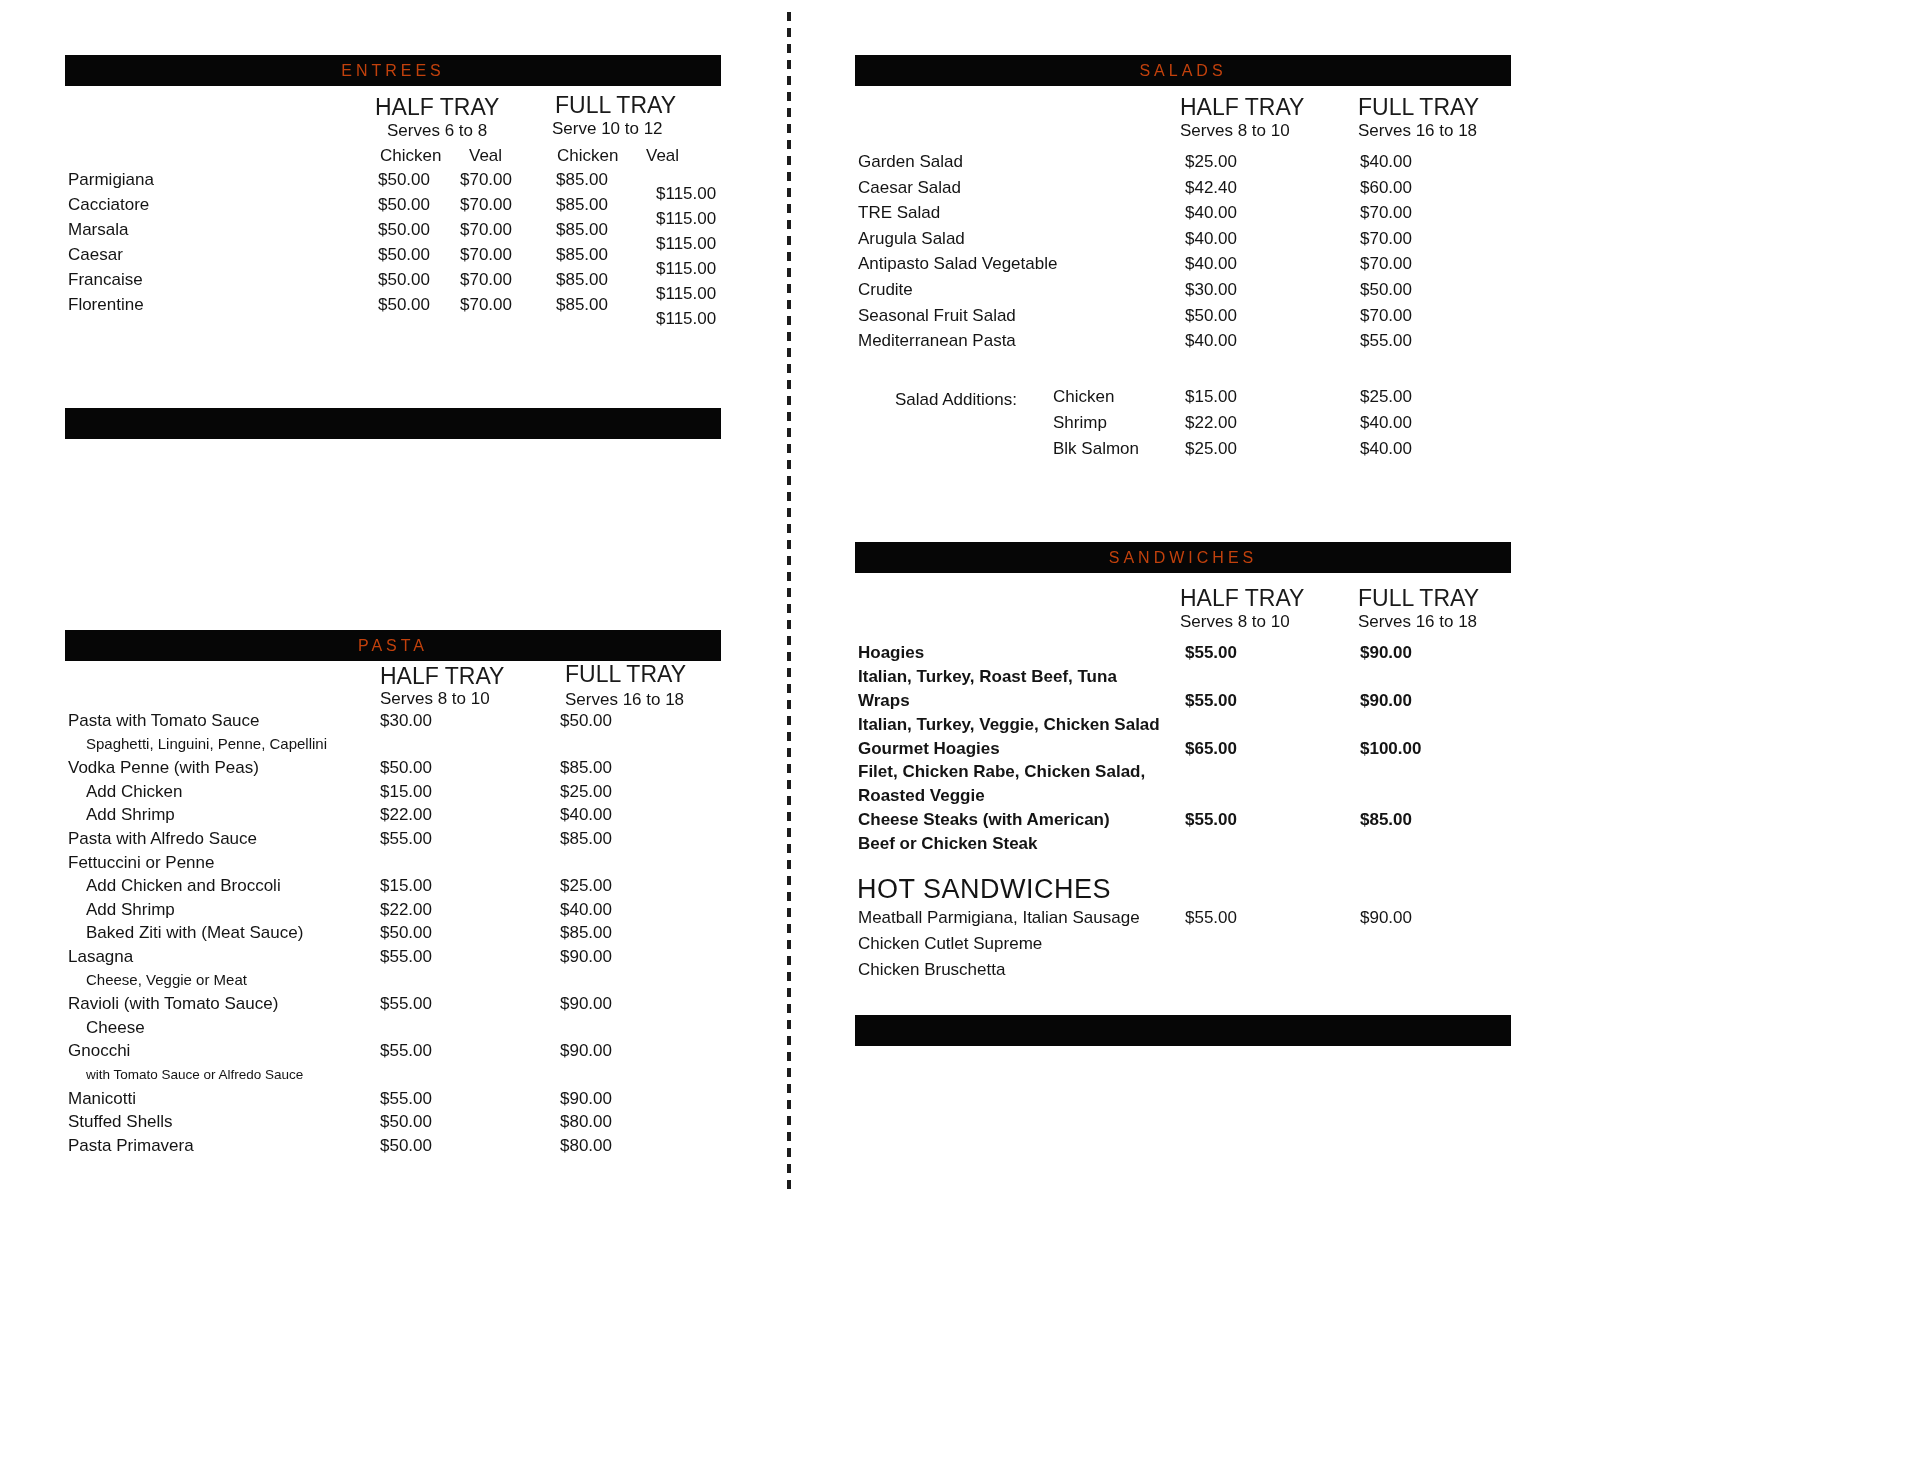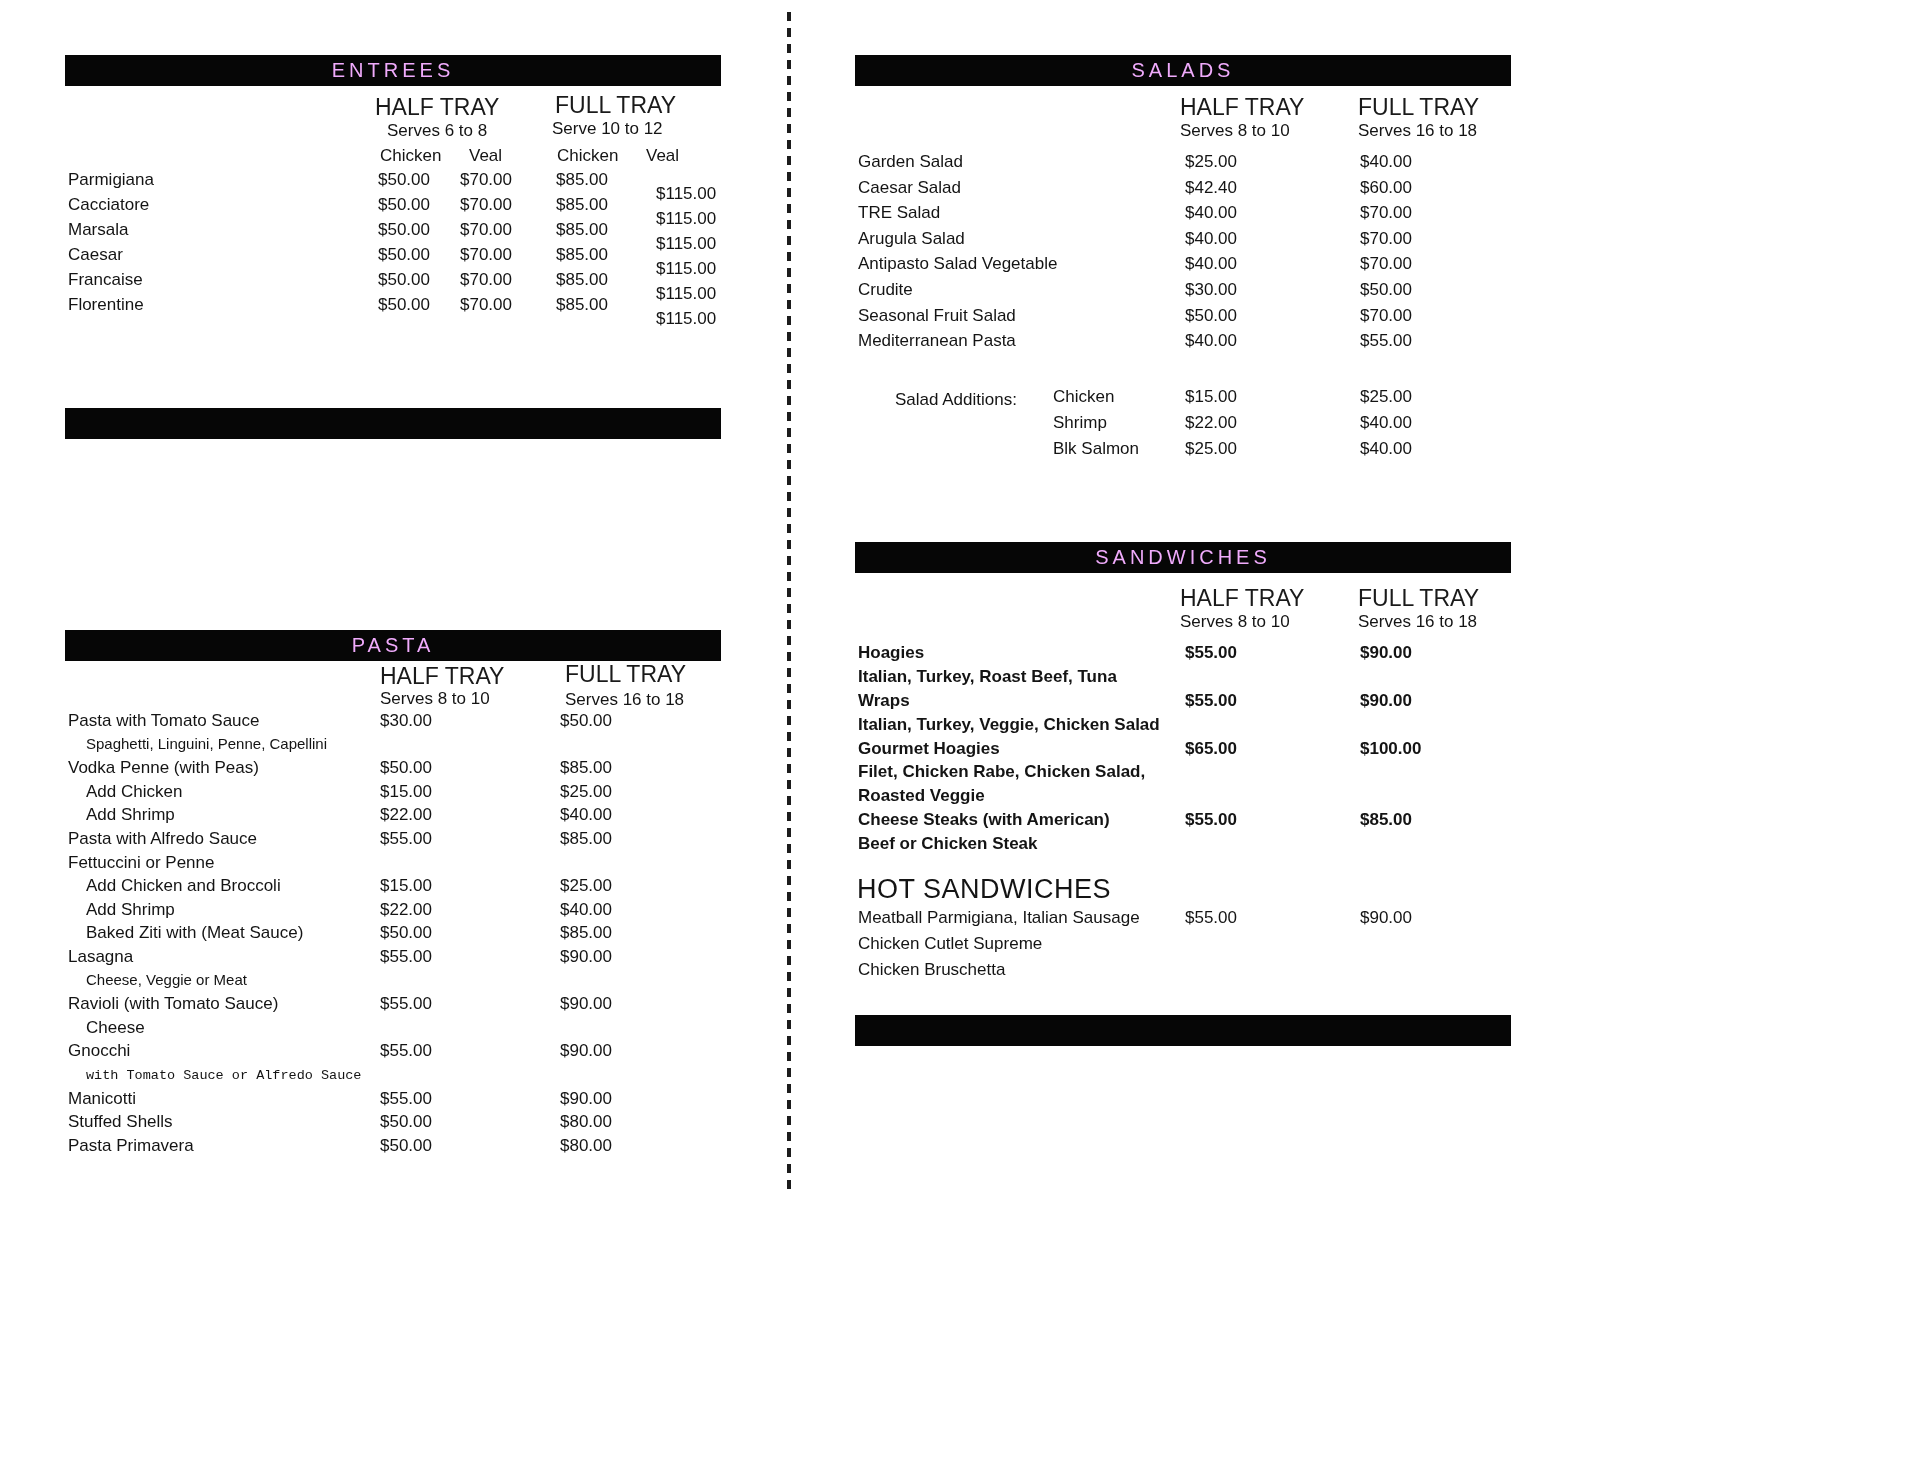--- a/index.html
+++ b/index.html
@@ -6,23 +6,23 @@
   body{
     width:1920px;height:1484px;position:relative;background:#ffffff;
     font-family:"Liberation Sans",sans-serif;color:#141414;
     -webkit-font-smoothing:antialiased;
   }
   .page{position:absolute;top:0;width:656px;height:1484px;}
   #page-left{left:65px;}
   #page-right{left:855px;}
 
   .bar{
-    position:absolute;left:0;width:100%;height:31px;background:#060606;color:#f0abfc;
+    position:absolute;left:0;width:100%;height:31px;background:#060606;color:#c2410c;
     display:flex;align-items:center;justify-content:center;
-    font-size:20px;letter-spacing:4px;
+    font-size:16px;letter-spacing:4px;
   }
   .h-tray{position:absolute;font-size:23px;color:#1a1a1a;white-space:nowrap;}
   .h-serves{position:absolute;font-size:17px;white-space:nowrap;}
   .h-sub{position:absolute;font-size:17px;white-space:nowrap;}
 
   .rows{position:absolute;left:0;width:100%;}
   .row{position:relative;}
   .nm{display:inline-block;padding-left:3px;font-size:17px;white-space:nowrap;}
   .pr{position:absolute;top:0;font-size:17px;white-space:nowrap;}
 
@@ -31,21 +31,21 @@
   .rows-entrees .c2{left:395px;}
   .rows-entrees .c3{left:491px;}
   .rows-entrees .c4{left:591px;margin-top:14px;}
 
   .rows-pasta .row{height:23.6px;}
   .rows-pasta .c1{left:315px;}
   .rows-pasta .c2{left:495px;}
 
   .ind1 .nm{padding-left:21px;}
   .small1 .nm{font-size:15px;}
-  .small2 .nm{font-size:13.5px;font-family:Liberation Mono, monospace;}
+  .small2 .nm{font-size:13.5px;}
 
   .rows-salads .row{height:25.6px;}
   .rows-salads .c1{left:330px;}
   .rows-salads .c2{left:505px;}
 
   .adds-label{position:absolute;left:40px;top:3px;font-size:17px;white-space:nowrap;}
   .rows-adds{position:absolute;left:0;width:100%;}
   .rows-adds .row{height:26px;}
   .rows-adds .nm{position:absolute;left:198px;padding:0;}
   .rows-adds .c1{left:330px;}

